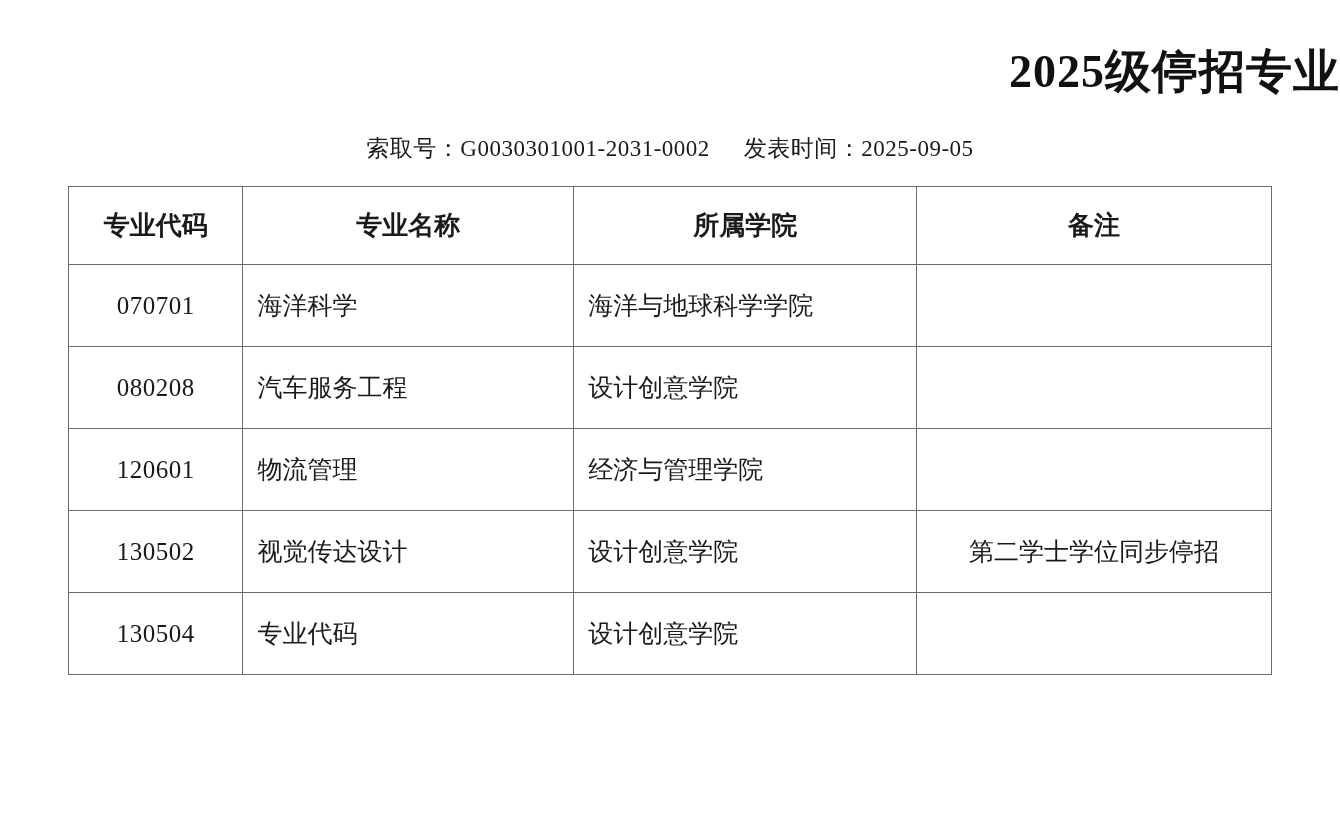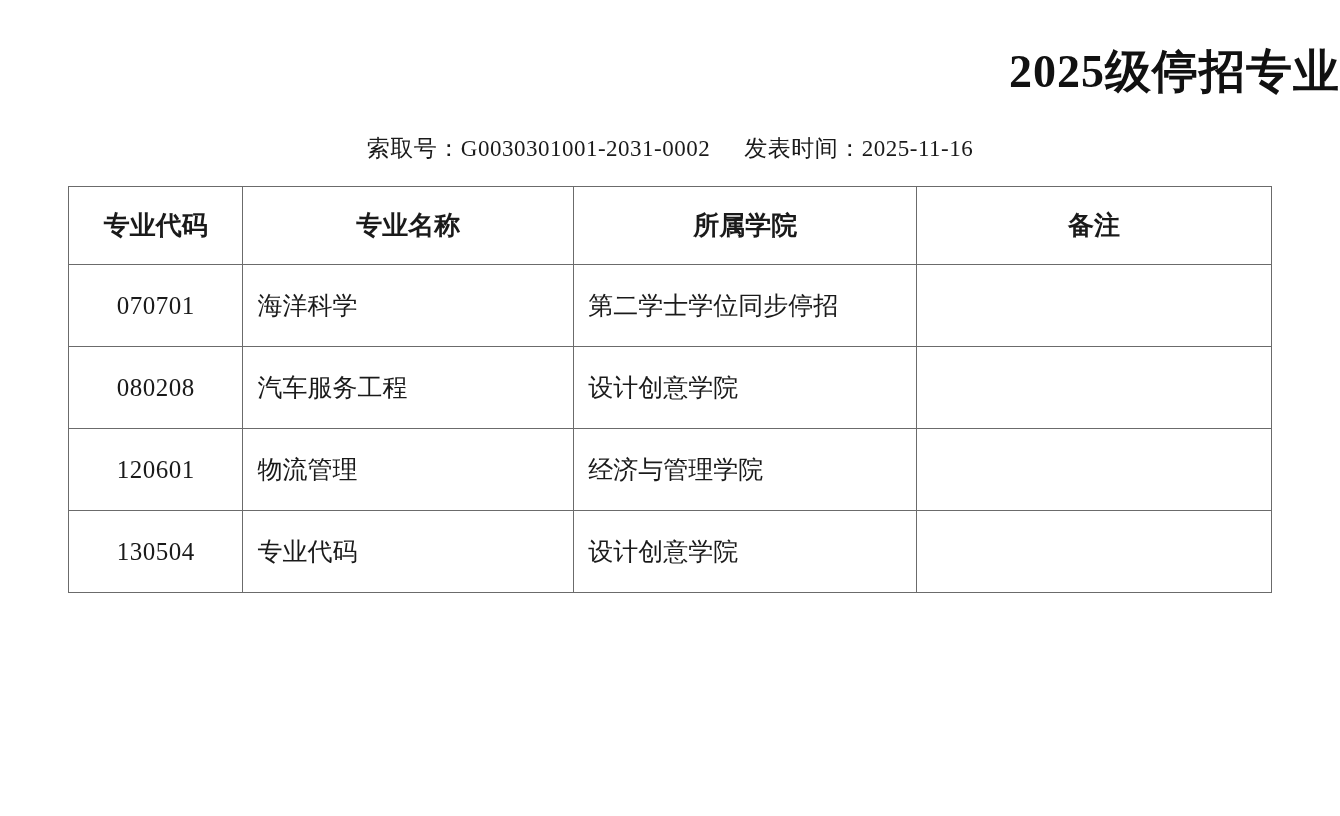--- a/index.html
+++ b/index.html
@@ -86,21 +86,21 @@
   }
 </style>
 </head>
 <body>
 
 <div class="page">
 
   <h1 class="doc-title">2025级停招专业</h1>
 
   <div class="doc-meta">
-    <span>索取号：</span><span>G0030301001-2031-0002</span><span class="meta-gap"></span><span>发表时间：</span><span>2025-11-16</span>
+    <span>索取号：</span><span>G0030301001-2031-0002</span><span class="meta-gap"></span><span>发表时间：</span><span>2025-09-05</span>
   </div>
 
   <div class="table-wrap">
     <table class="major-table">
       <colgroup>
         <col class="c-code">
         <col class="c-name">
         <col class="c-college">
         <col class="c-remark">
       </colgroup>
@@ -109,36 +109,42 @@
           <th>专业代码</th>
           <th>专业名称</th>
           <th>所属学院</th>
           <th>备注</th>
         </tr>
       </thead>
       <tbody>
         <tr>
           <td class="cell-code">070701</td>
           <td class="cell-name">海洋科学</td>
-          <td class="cell-college">第二学士学位同步停招</td>
+          <td class="cell-college">海洋与地球科学学院</td>
           <td class="cell-remark"></td>
         </tr>
         <tr>
           <td class="cell-code">080208</td>
           <td class="cell-name">汽车服务工程</td>
           <td class="cell-college">设计创意学院</td>
           <td class="cell-remark"></td>
         </tr>
         <tr>
           <td class="cell-code">120601</td>
           <td class="cell-name">物流管理</td>
           <td class="cell-college">经济与管理学院</td>
           <td class="cell-remark"></td>
         </tr>
         <tr>
+          <td class="cell-code">130502</td>
+          <td class="cell-name">视觉传达设计</td>
+          <td class="cell-college">设计创意学院</td>
+          <td class="cell-remark">第二学士学位同步停招</td>
+        </tr>
+        <tr>
           <td class="cell-code">130504</td>
           <td class="cell-name">专业代码</td>
           <td class="cell-college">设计创意学院</td>
           <td class="cell-remark"></td>
         </tr>
       </tbody>
     </table>
   </div>
 
 </div>

